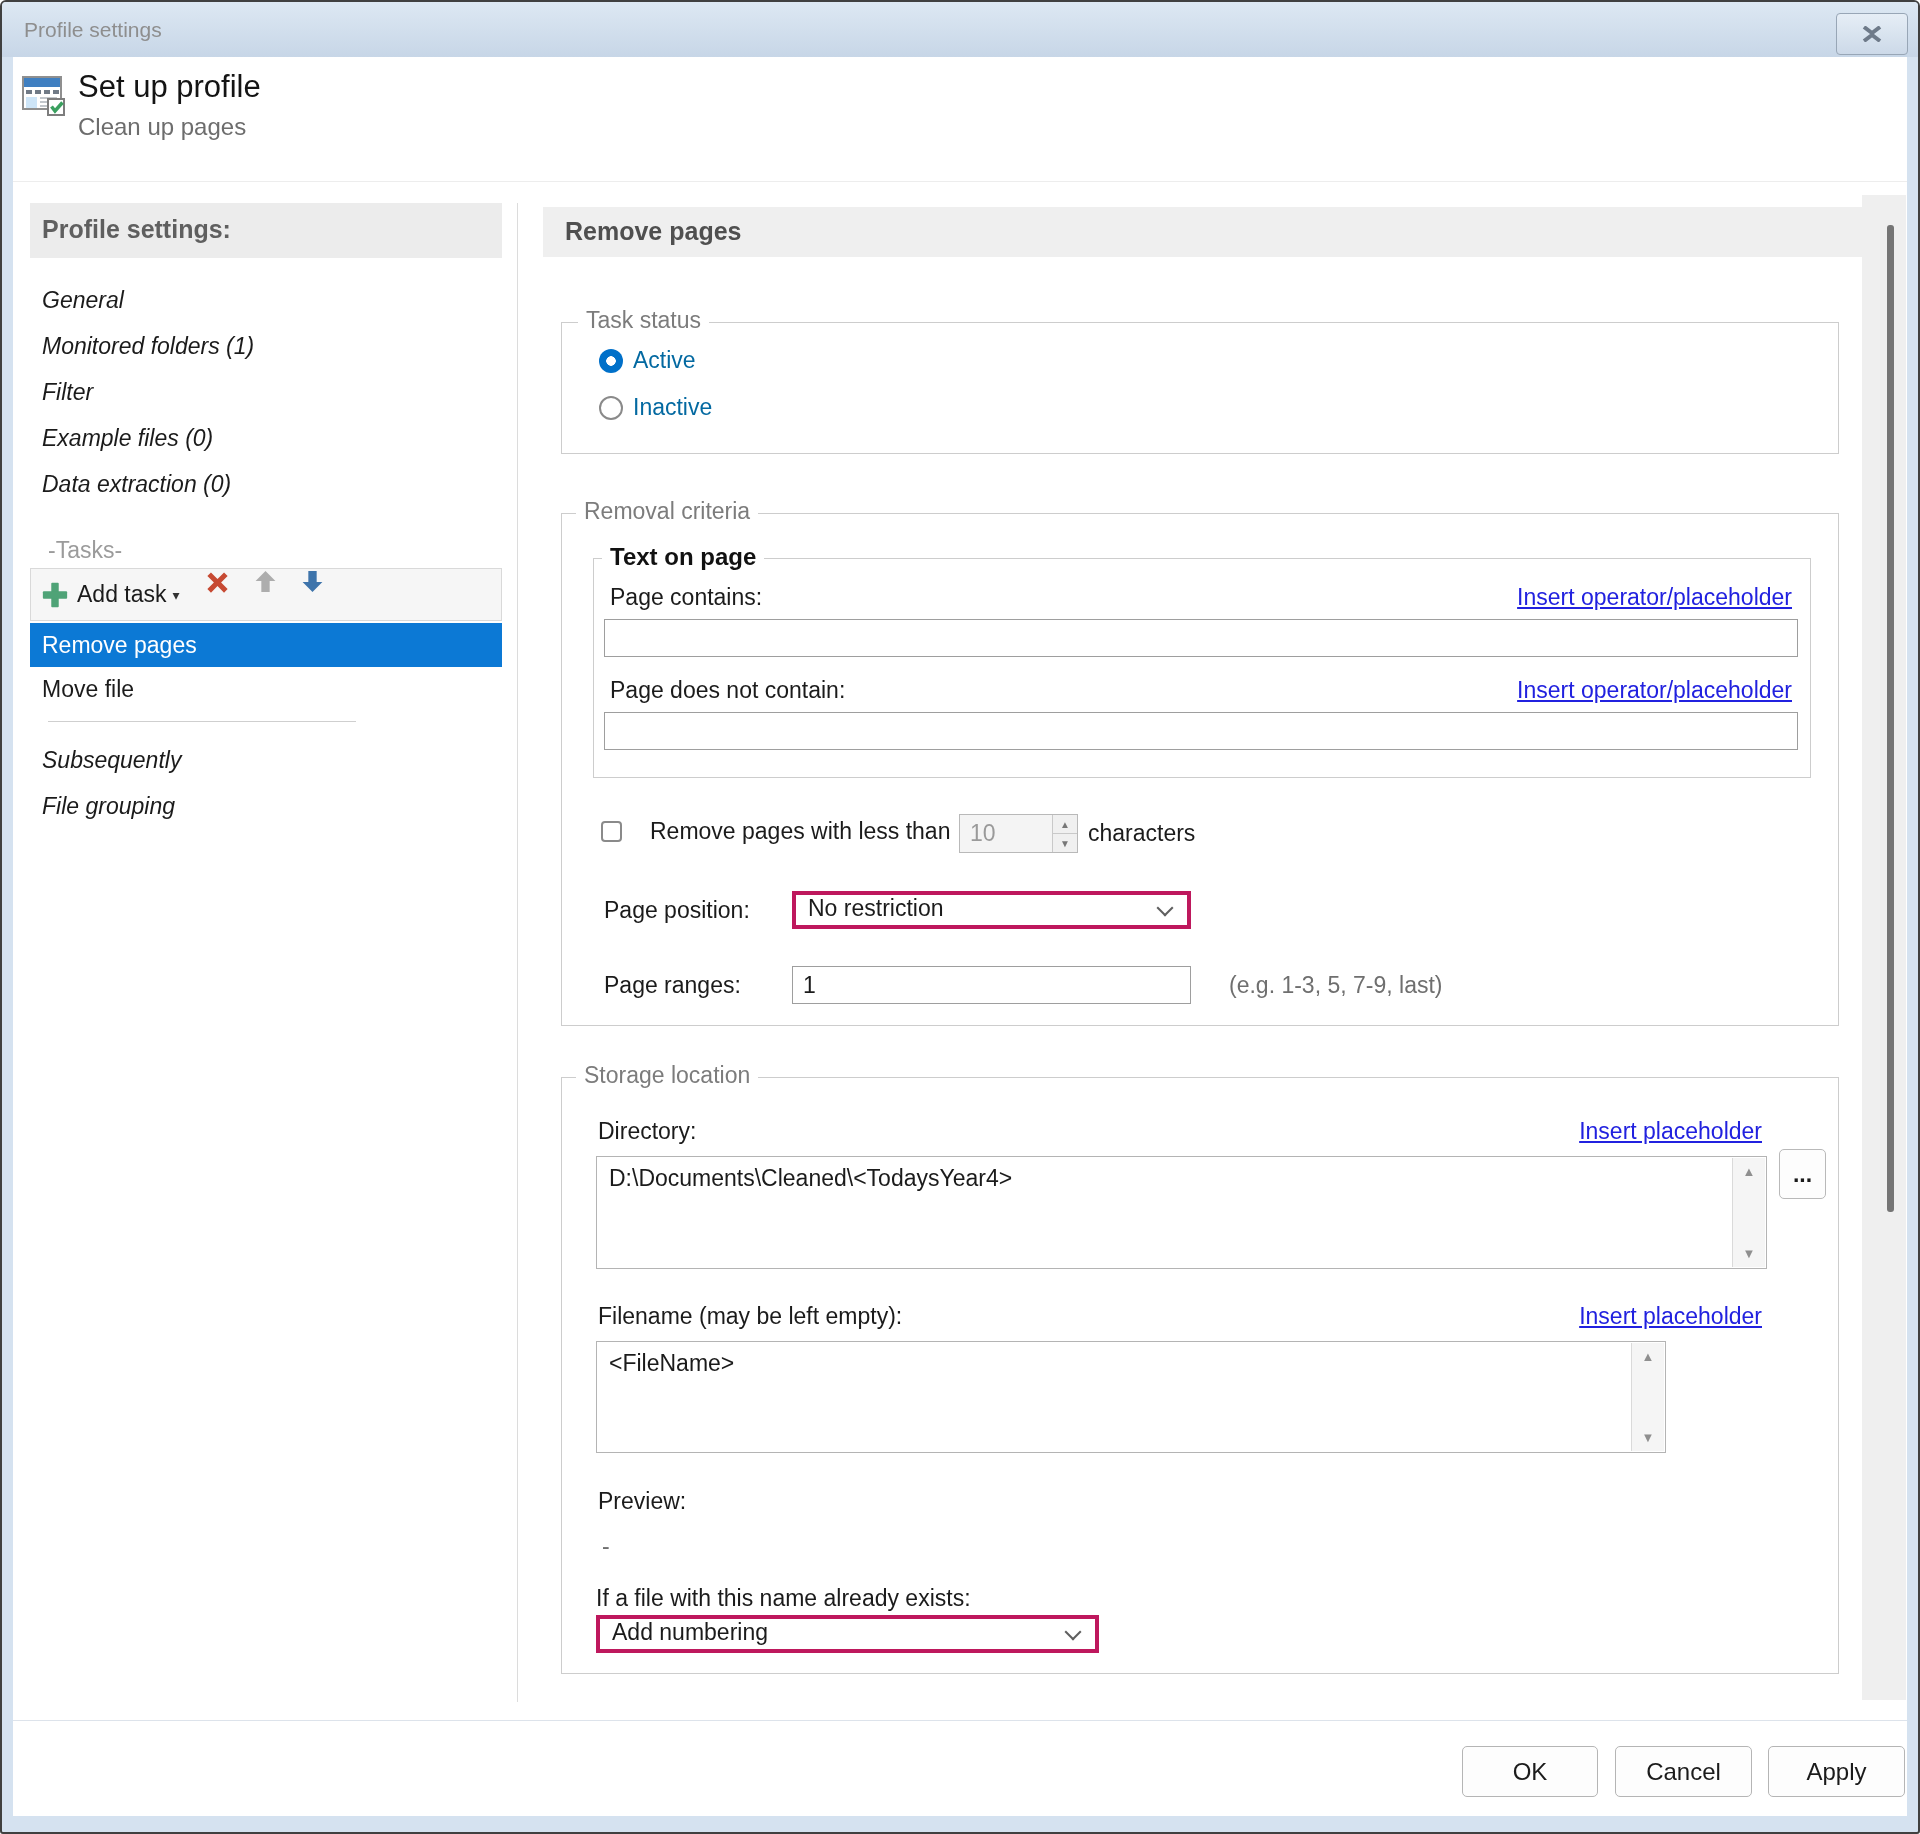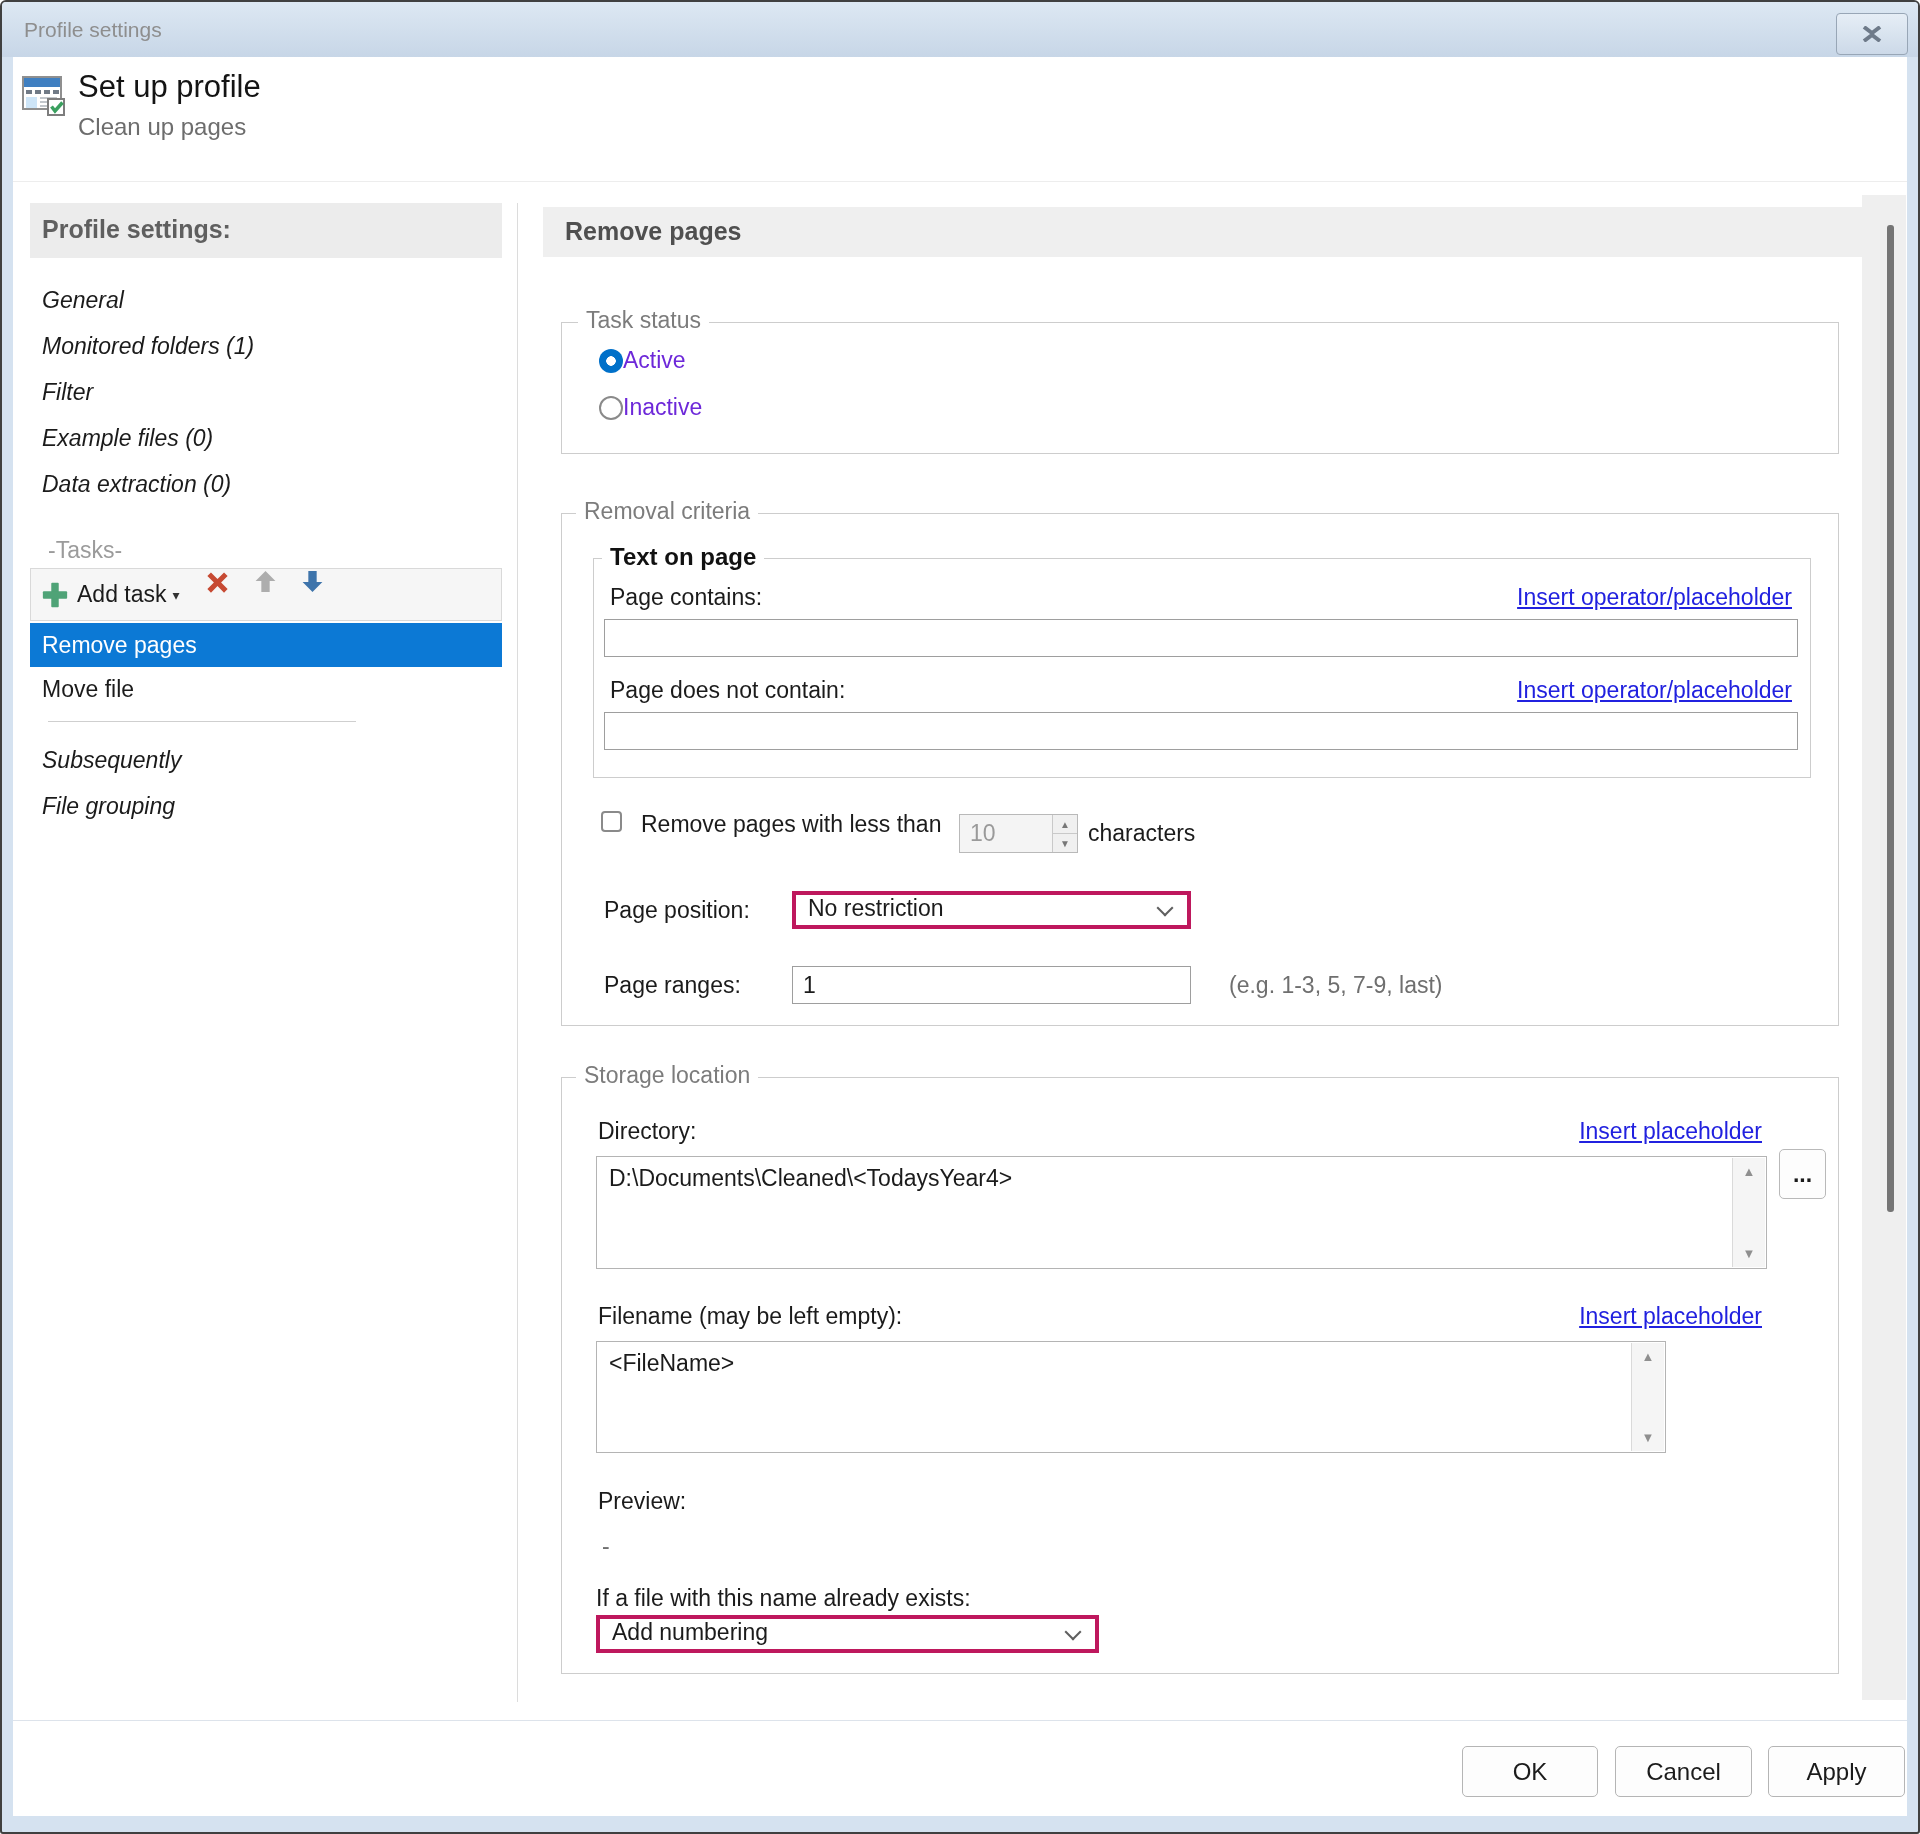--- a/index.html
+++ b/index.html
@@ -42,21 +42,21 @@
   .lnk{position:absolute;font-size:23px;color:#2121df;text-decoration:underline;white-space:nowrap;cursor:pointer;}
   .txt{position:absolute;border:1px solid #9e9e9e;background:#ffffff;box-sizing:border-box;
        font-family:"Liberation Sans","DejaVu Sans",sans-serif;font-size:23px;color:#1b1b1b;padding:0 10px;outline:none;}
   .dropdown{position:absolute;border:4px solid #be185d;background:#ffffff;box-sizing:border-box;
             display:flex;align-items:flex-start;padding-left:12px;font-size:23px;color:#1b1b1b;cursor:default;}
   .chev{position:absolute;right:16px;top:50%;width:10px;height:10px;margin-top:-8px;
         border-right:2px solid #5f5f5f;border-bottom:2px solid #5f5f5f;transform:rotate(45deg);}
   .radio{width:24px;height:24px;border-radius:50%;box-sizing:border-box;flex:none;}
   .radio.on{background:radial-gradient(circle,#ffffff 0 4.5px,#0070c9 5px);}
   .radio.off{border:2px solid #8a8a8a;background:#ffffff;}
-  .radio-row{position:absolute;display:flex;align-items:center;font-size:23px;color:#6d28d9;}
+  .radio-row{position:absolute;display:flex;align-items:center;gap:10px;font-size:23px;color:#0369a1;}
   .checkbox{width:21px;height:21px;border:2px solid #8a8a8a;border-radius:4px;background:#ffffff;box-sizing:border-box;flex:none;}
   .spinner{position:absolute;background:#f4f4f4;border:1px solid #b9b9b9;box-sizing:border-box;display:flex;}
   .spin-val{flex:1;font-size:23px;color:#9a9a9a;padding-left:10px;line-height:37px;}
   .spin-btns{width:24px;display:flex;flex-direction:column;border-left:1px solid #c9c9c9;}
   .spin-b{flex:1;display:flex;align-items:center;justify-content:center;font-size:10px;color:#777777;background:#f0f0f0;}
   .spin-b.up{border-bottom:1px solid #c9c9c9;}
   .ta{position:absolute;border:1px solid #b4b4b4;background:#ffffff;box-sizing:border-box;}
   .ta .ta-text{position:absolute;left:12px;top:8px;font-size:23px;color:#1b1b1b;white-space:nowrap;}
   .ta-scroll{position:absolute;top:1px;bottom:1px;right:1px;width:32px;background:#f5f5f5;border-left:1px solid #dadada;}
   .ta-arrow{position:absolute;left:0;width:100%;text-align:center;font-size:13px;color:#8f8f8f;}
@@ -168,21 +168,21 @@
       <div class="group" style="left:31px;top:44px;width:1216px;height:218px">
         <span class="legend dark" style="left:8px">Text on page</span>
         <div class="lbl" style="left:16px;top:22px;line-height:32px">Page contains:</div>
         <span class="lnk" style="right:18px;top:22px;line-height:32px">Insert operator/placeholder</span>
         <input class="txt" style="left: 10px; top: 60px; width: 1194px; height: 38px;" value="">
         <div class="lbl" style="left:16px;top:115px;line-height:32px">Page does not contain:</div>
         <span class="lnk" style="right:18px;top:115px;line-height:32px">Insert operator/placeholder</span>
         <input class="txt" style="left: 10px; top: 153px; width: 1194px; height: 38px;" value="">
       </div>
 
-      <div style="position:absolute;left:39px;top:297px;height:40px;display:flex;gap:19px">
+      <div style="position:absolute;left:39px;top:297px;height:40px;display:flex;align-items:center;gap:28px">
         <span class="checkbox"></span>
         <span class="lbl" style="position:static">Remove pages with less than</span>
       </div>
       <div class="spinner" style="left:397px;top:300px;width:119px;height:39px">
         <div class="spin-val">10</div>
         <div class="spin-btns">
           <div class="spin-b up">
               <span>▲</span>
             </div>
           <div class="spin-b">

